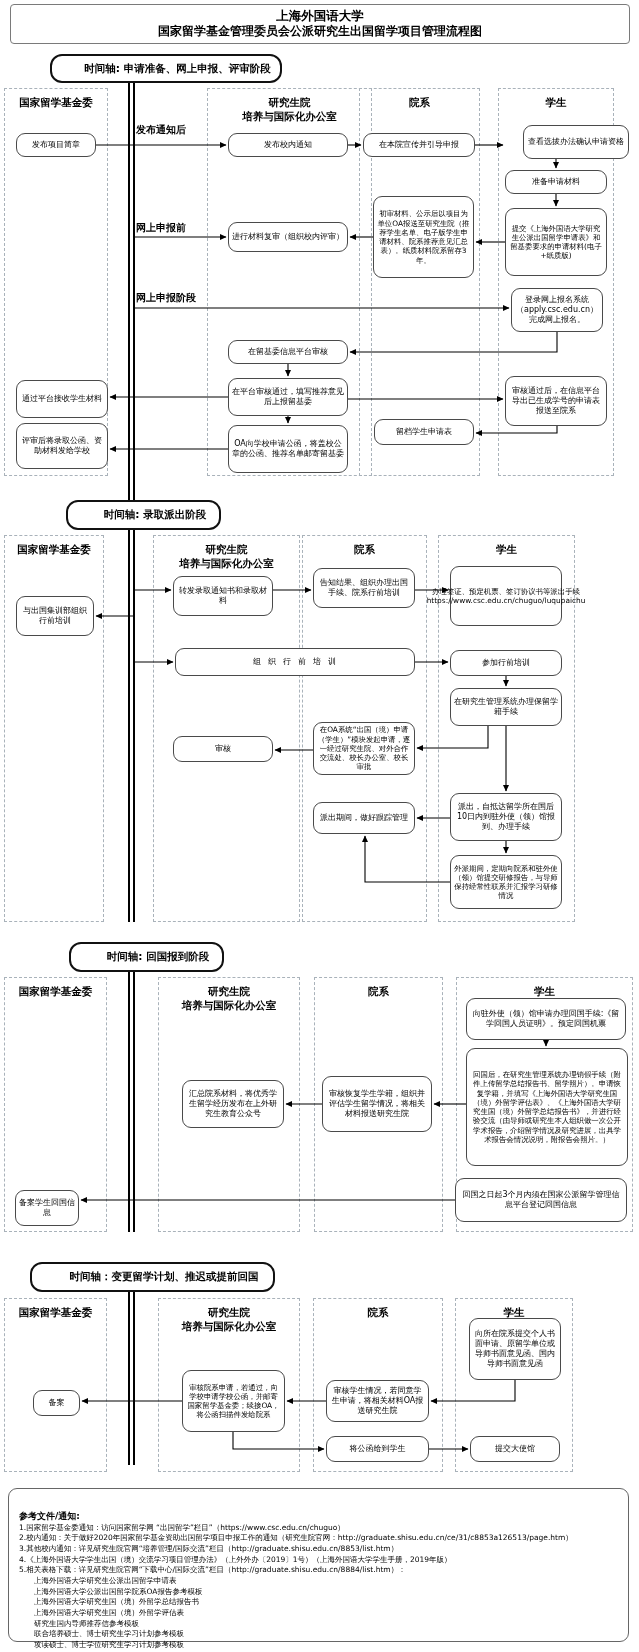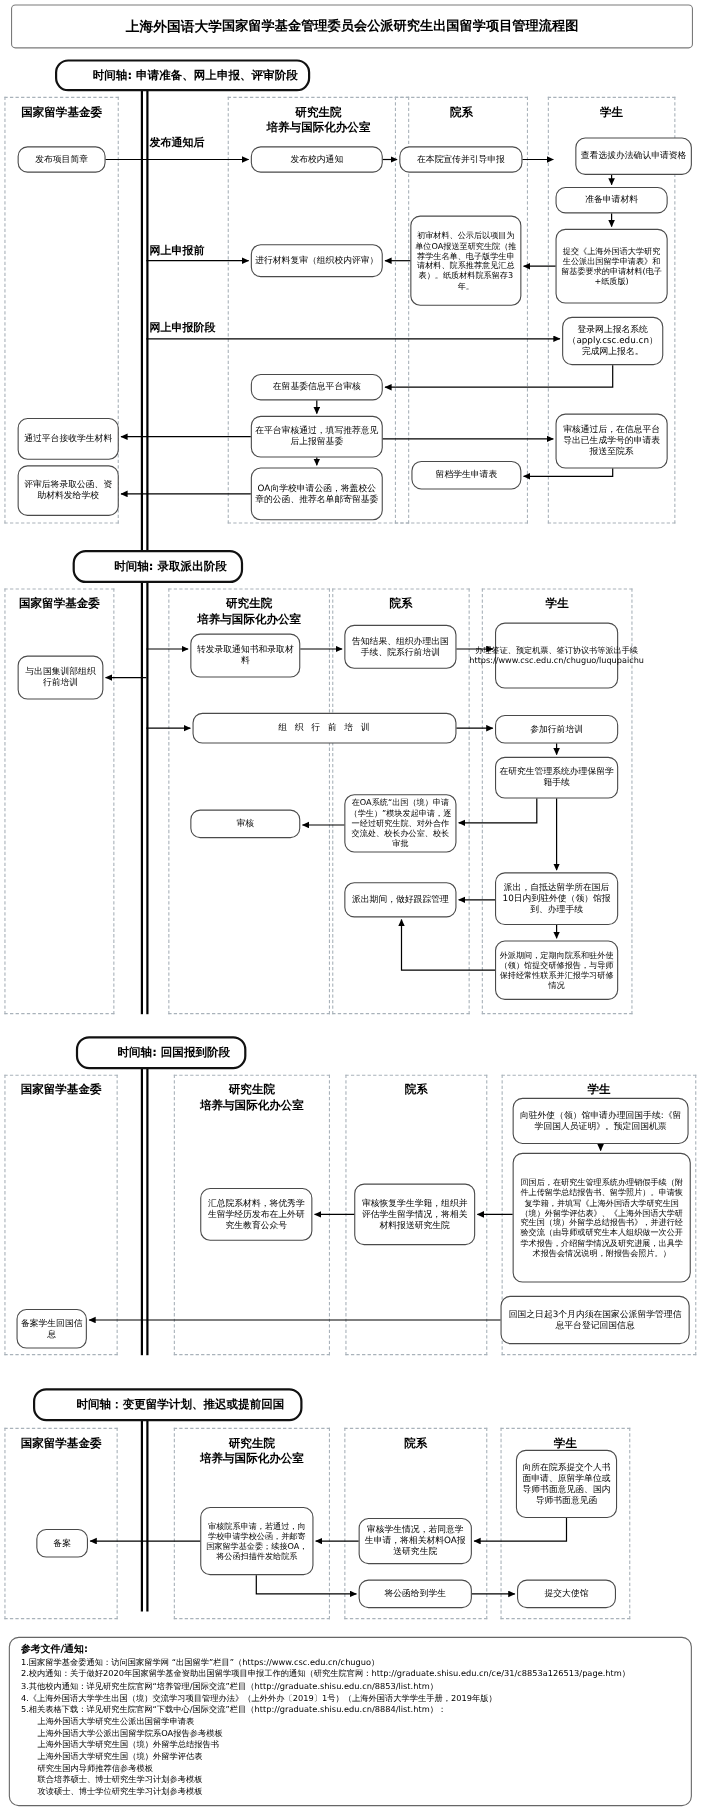--- a/index.html
+++ b/index.html
@@ -1,35 +1,35 @@
 <!DOCTYPE html>
 <html><head>
 <meta charset="utf-8">
 <style>
   html,body{margin:0;padding:0;background:#fff;}
   #canvas{position:relative;width:639px;height:1652px;background:#fff;color:#000;
     font-family:"DejaVu Sans","Liberation Sans",sans-serif;overflow:hidden;}
   .titlebox{position:absolute;border:1.3px solid #7a7a7a;border-radius:4px;background:#fff;
-    display:flex;flex-direction:row;justify-content:center;align-items:center;font-weight:bold;z-index:1;}
+    display:flex;flex-direction:column;justify-content:center;align-items:center;font-weight:bold;z-index:1;}
   .t1{font-size:12.5px;line-height:1.3;}
   .t2{font-size:12px;line-height:1.3;}
   .pill{position:absolute;background:#fff;border:2px solid #111;border-radius:12px;
     display:flex;align-items:center;justify-content:center;font-weight:bold;font-size:10.5px;z-index:3;padding-left:23px;}
   .tline{position:absolute;left:128px;width:3px;border-left:2px solid #000;border-right:2px solid #000;z-index:1;}
   .lane{position:absolute;border:1px dashed #a9b2ba;box-sizing:border-box;z-index:0;}
   .lane-h{padding-top:6px;text-align:center;font-weight:bold;font-size:10.5px;line-height:1.35;color:#000;}
   .node{position:absolute;background:#fff;border:1px solid #4a4a4a;border-radius:9px;
     display:flex;align-items:center;justify-content:center;text-align:center;
     font-size:8px;line-height:1.28;padding:2px 3px;box-sizing:border-box;z-index:2;}
   .sm{font-size:7.4px;line-height:1.25;}
   .wide{letter-spacing:7px;padding-left:9px;}
   .tlab{position:absolute;font-weight:bold;font-size:10px;z-index:3;white-space:nowrap;}
   .wires{position:absolute;left:0;top:0;z-index:4;pointer-events:none;}
   .refbox{position:absolute;border:1.3px solid #666;border-radius:9px;background:#fff;
-    padding:5px 10px;box-sizing:border-box;font-size:7.5px;line-height:1.42;z-index:1;}
+    padding:21px 10px;box-sizing:border-box;font-size:7.5px;line-height:1.42;z-index:1;}
   .ref-title{font-weight:bold;font-size:9px;}
   .sub{padding-left:15px;}
 </style>
 </head>
 <body>
 
 <div id="canvas">
 
   <div class="titlebox" style="left:10px;top:4px;width:618px;height:38px">
     <div class="t1">上海外国语大学</div>

